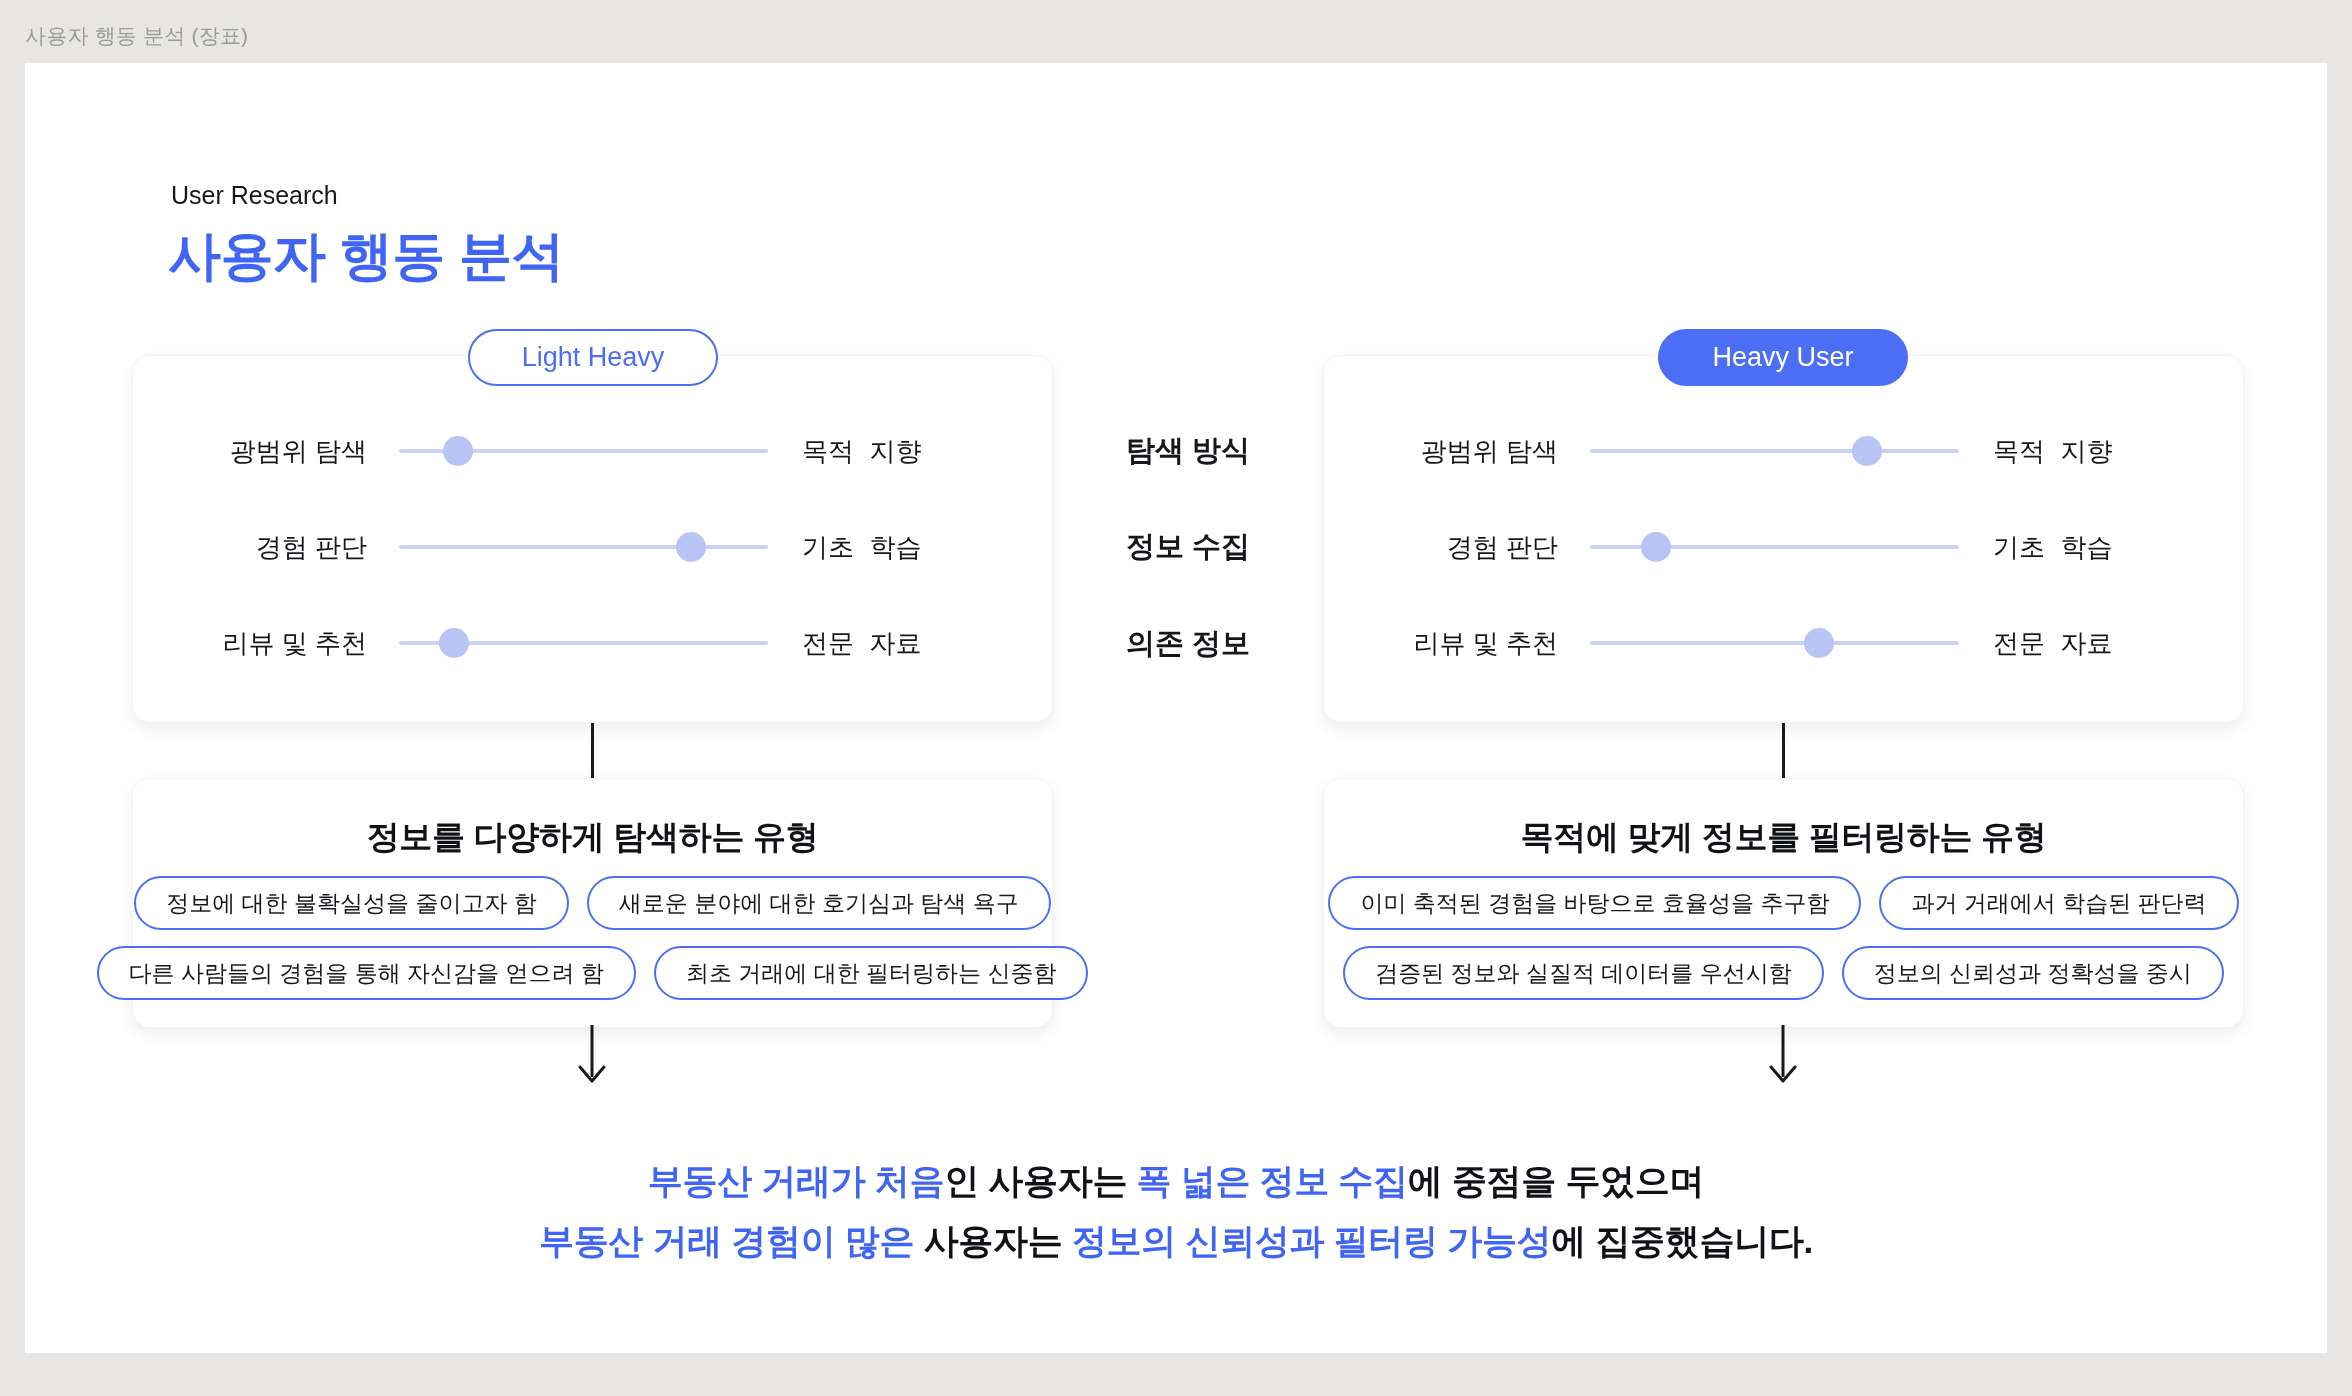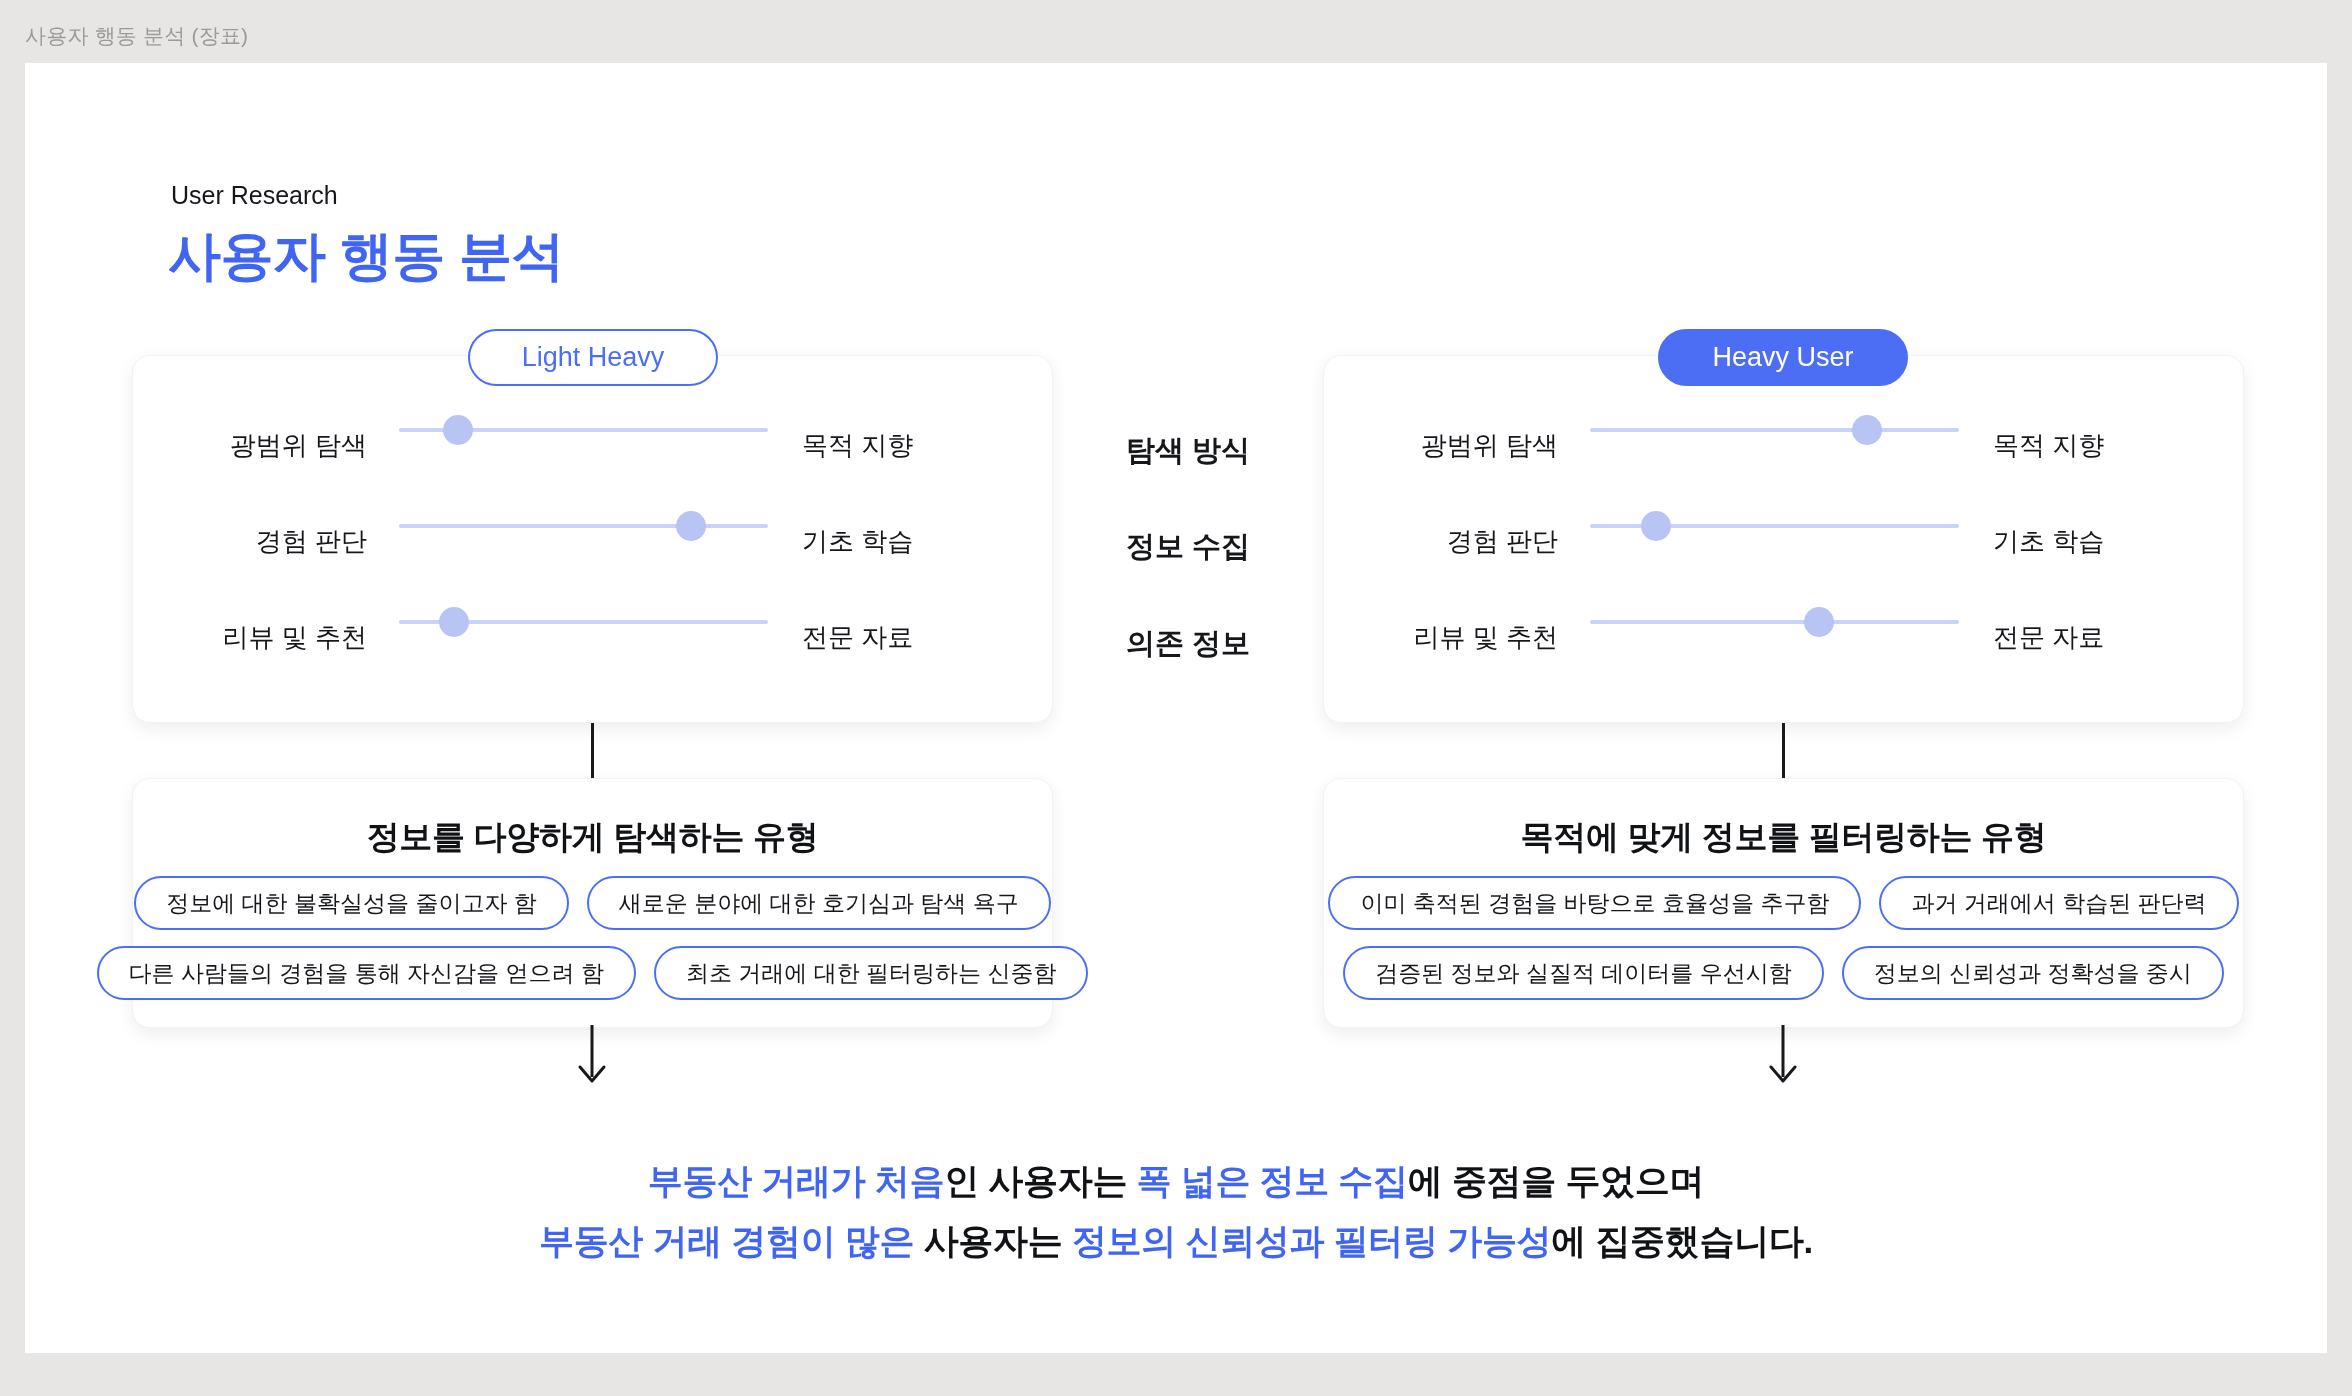--- a/index.html
+++ b/index.html
@@ -22,24 +22,24 @@
   .badge.filled  { left:1633px; background:#4c6ef5; border:2.5px solid #4c6ef5; color:#ffffff; }
 
   
   .card { position:absolute; background:#ffffff; border:1px solid #f2f2f2; border-radius:18px;
           box-shadow:0 6px 18px rgba(0,0,0,0.07); }
   .slider-card { top:292px; width:921px; height:368px; padding:72px 120px 0 64px;
                  display:flex; flex-direction:column; gap:50px; }
   .slider-card.left  { left:107px; }
   .slider-card.right { left:1298px; }
 
-  .slider-row { display:flex; height:46px; }
+  .slider-row { display:flex; align-items:center; height:46px; }
   .slider-label { font-size:26px; color:#15171b; white-space:nowrap; }
   .slider-label.l { width:170px; text-align:right; margin-right:32px; }
-  .slider-label.r { width:130px; text-align:left; margin-left:34px; }
+  .slider-label.r { width:130px; text-align:left; margin-left:34px;font-family:Liberation Mono, monospace; }
   .track { position:relative; flex:1; height:4px; background:#c9d3f9; border-radius:2px; }
   .knob  { position:absolute; top:50%; width:30px; height:30px; background:#b7c4f4; border-radius:50%;
            transform:translate(-50%,-50%); }
 
   
   .center-label { position:absolute; width:270px; text-align:center; font-size:29px; font-weight:700; color:#15171b; }
   .center-label.c0 { left:1028px; top:368px; }
   .center-label.c1 { left:1028px; top:464px; }
   .center-label.c2 { left:1028px; top:561px; }
 

